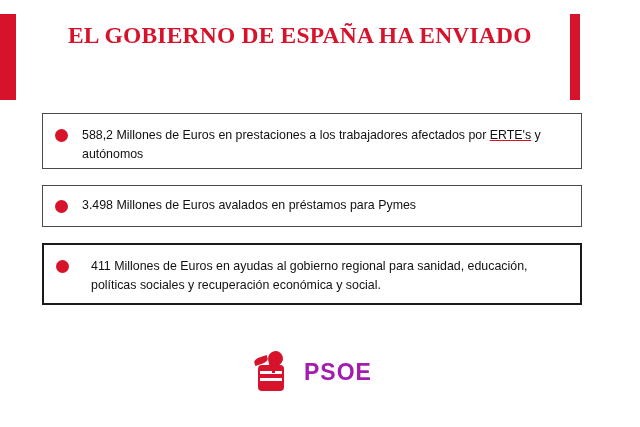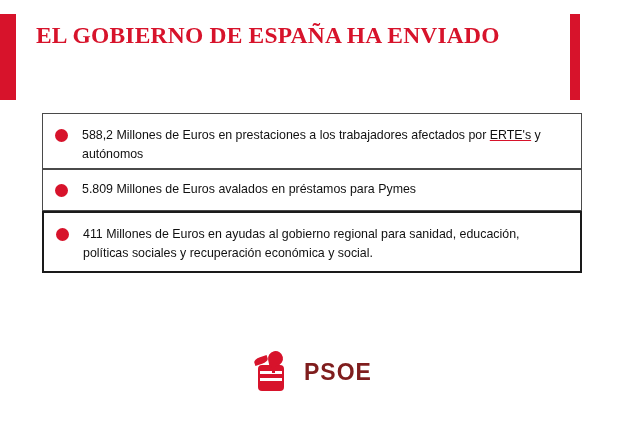--- a/index.html
+++ b/index.html
@@ -43,21 +43,21 @@
     right: 60px;
     top: 14px;
     width: 10px;
     height: 86px;
     background: #d7132b;
   }
 
   
   .headline {
     position: absolute;
-    left: 36px;
+    left: 68px;
     top: 20px;
     width: 520px;
     color: #d7132b;
     font-family: "Liberation Serif", serif;
     font-weight: bold;
     font-size: 23.5px;
     line-height: 1.30;
     letter-spacing: 0.2px;
     text-transform: uppercase;
   }
@@ -72,30 +72,31 @@
     left: 42px;
     top: 113px;
     width: 540px;
   }
   .box {
     box-sizing: border-box;
     background: #ffffff;
     display: flex;
     align-items: flex-start;
     padding: 12px 14px 12px 12px;
+    margin-bottom: 16px;
   }
   .box.thin {
     border: 1px solid #4a4a4a;
   }
   .box.thick {
     border: 2.5px solid #1a1a1a;
   }
   .box1 { height: 56px; }
   .box2 { height: 42px; align-items: center; }
-  .box3 { height: 62px; }
+  .box3 { height: 62px; gap: 8px; }
 
   .dot {
     flex: 0 0 auto;
     width: 13px;
     height: 13px;
     border-radius: 50%;
     background: #d7132b;
     margin-top: 3px;
     margin-right: 14px;
   }
@@ -181,21 +182,21 @@
     left: 20px;
     top: 14px;
     width: 3px;
     height: 10px;
     background: #d7132b;
   }
   .psoe {
     font-family: "Liberation Sans", sans-serif;
     font-weight: bold;
     font-size: 23px;
-    color: #7f1d1d;
+    color: #a21caf;
     letter-spacing: 1px;
     margin-right: 16px;
   }
   .locality {
     font-family: "Liberation Sans", sans-serif;
     font-weight: bold;
     font-size: 21px;
     color: #d7132b;
     letter-spacing: 0.6px;
   }
@@ -216,21 +217,21 @@
 
   <div class="boxes">
 
     <div class="box thin box1">
       <span class="dot"></span>
       <div class="box-text"><span>588,2 Millones de Euros en prestaciones a los trabajadores afectados por </span><span class="u">ERTE's</span><span> y autónomos</span></div>
     </div>
 
     <div class="box thin box2">
       <span class="dot"></span>
-      <div class="box-text">5.809 Millones de Euros avalados en préstamos para Pymes</div>
+      <div class="box-text">3.498 Millones de Euros avalados en préstamos para Pymes</div>
     </div>
 
     <div class="box thick box3">
       <span class="dot"></span>
       <div class="box-text">411 Millones de Euros en ayudas al gobierno regional para sanidad, educación, políticas sociales y recuperación económica y social.</div>
     </div>
 
   </div>
 
   <div class="footer">

